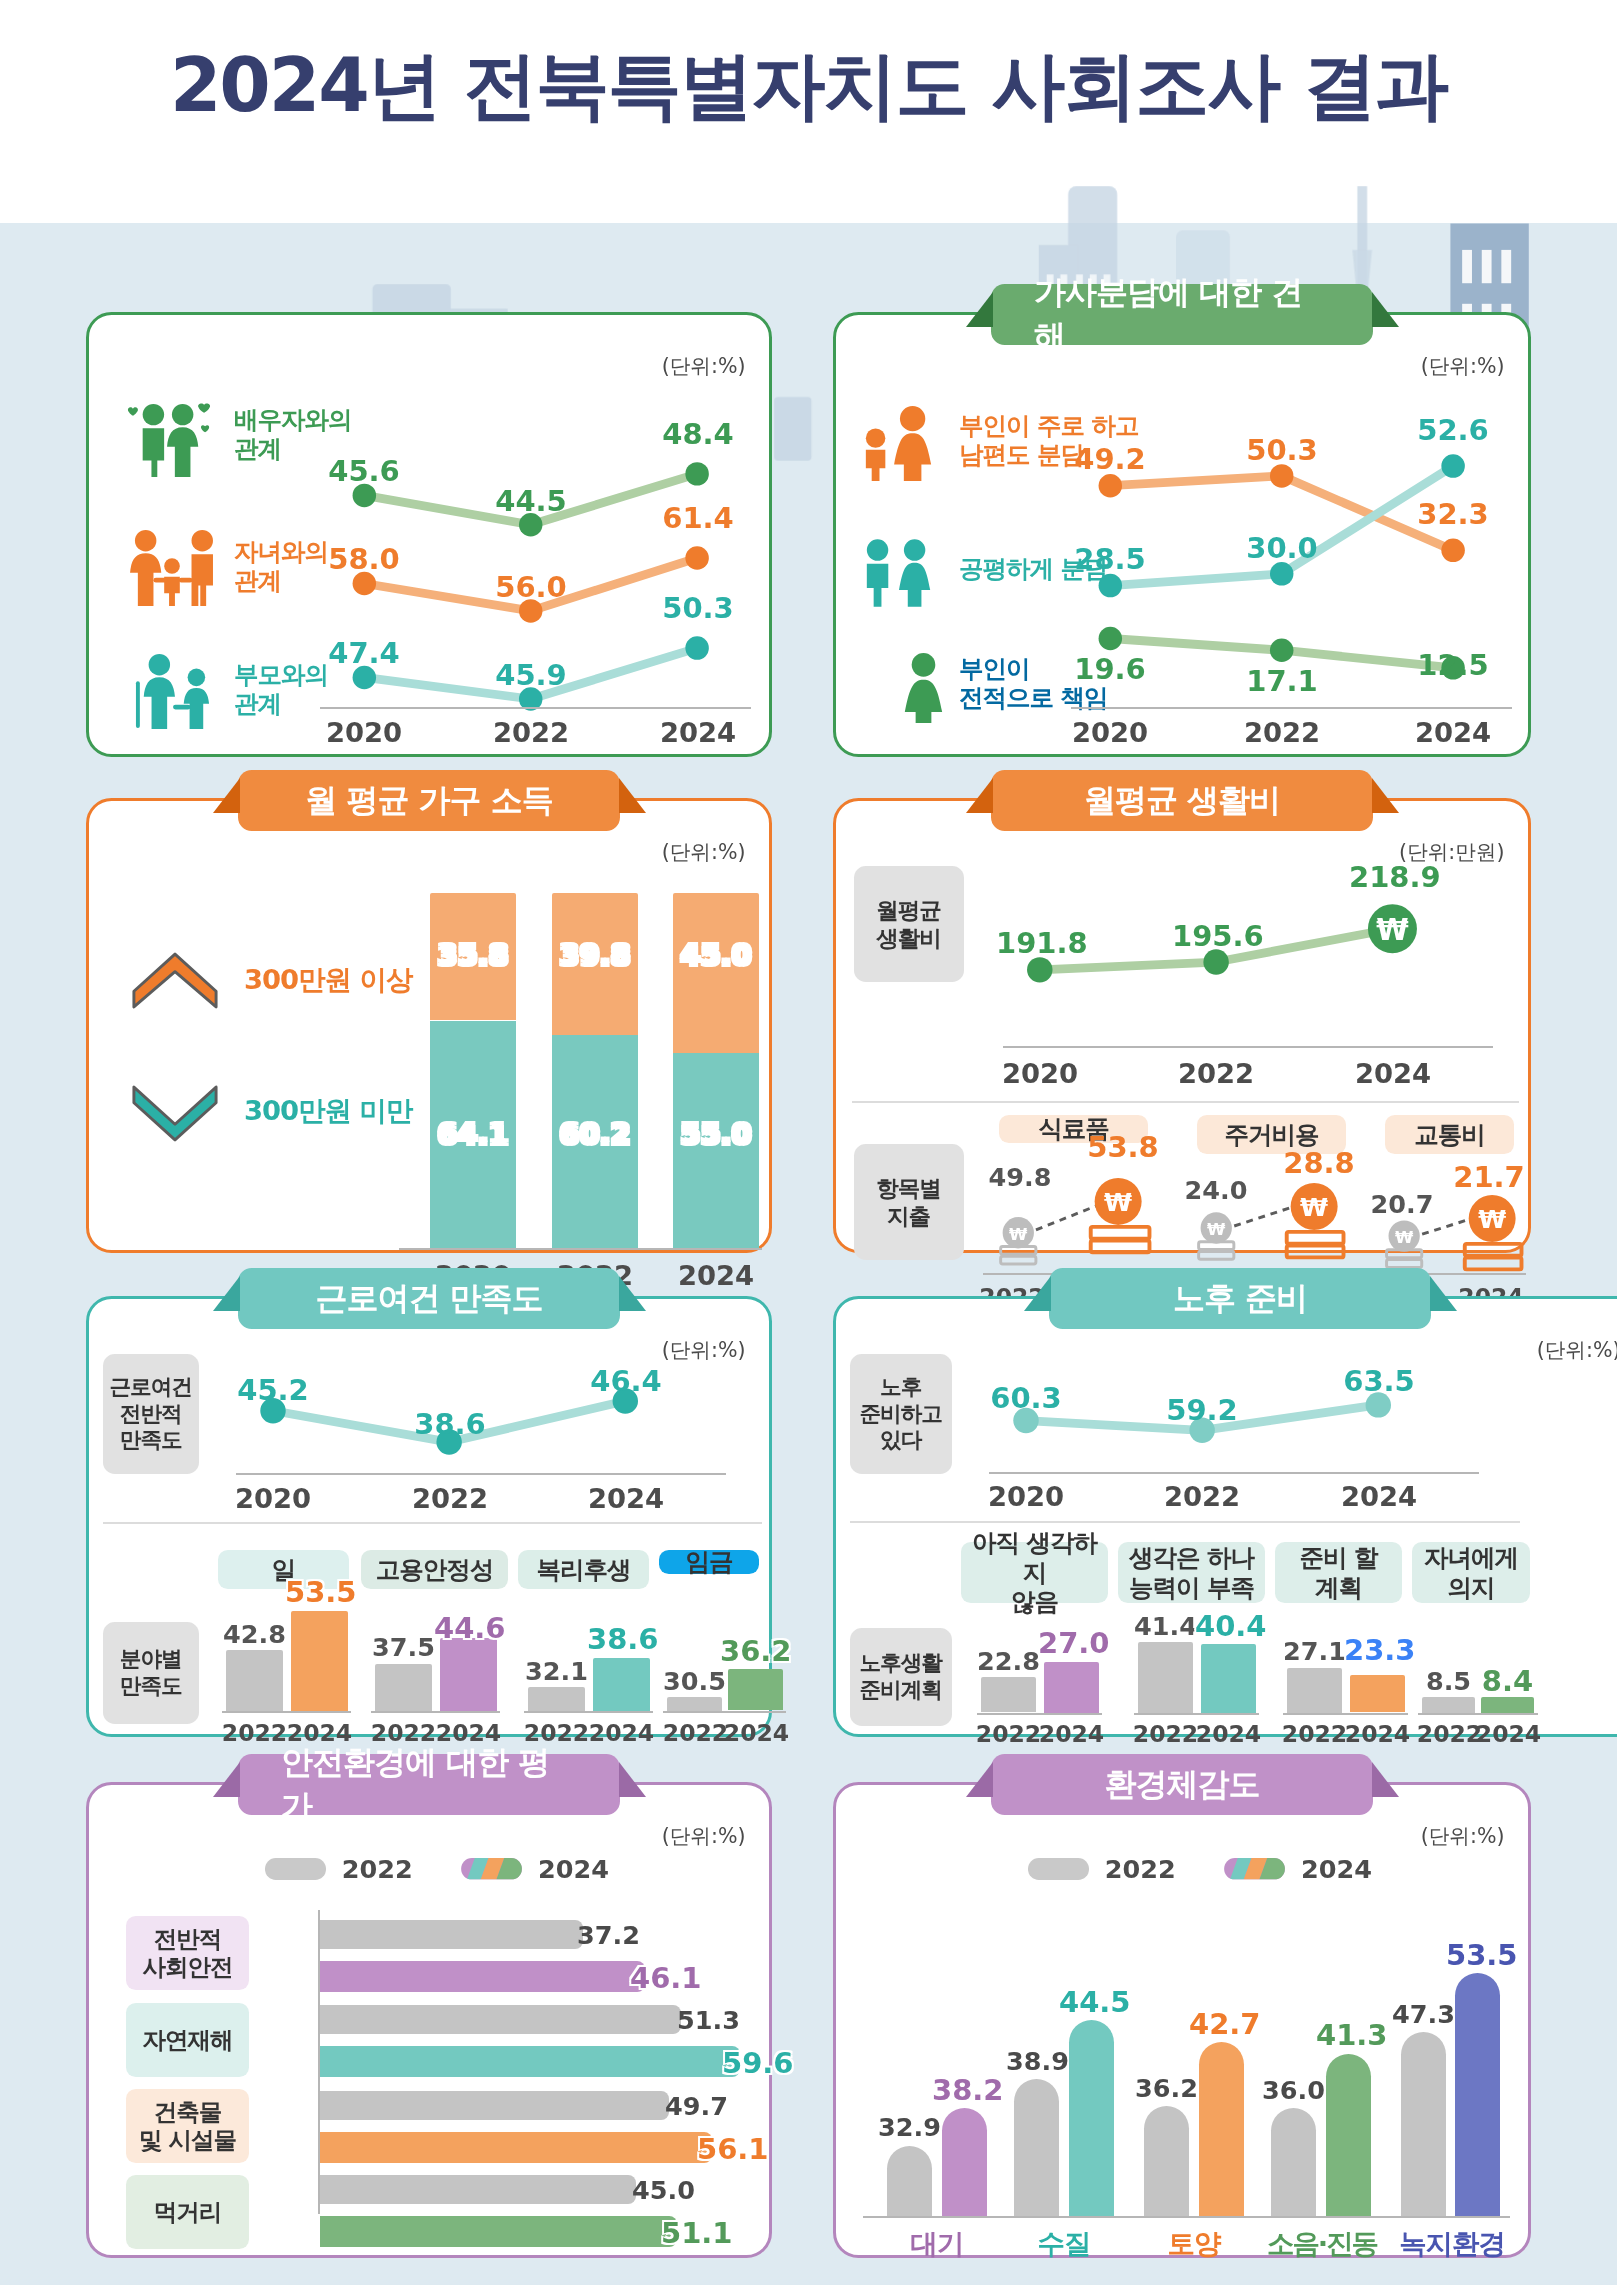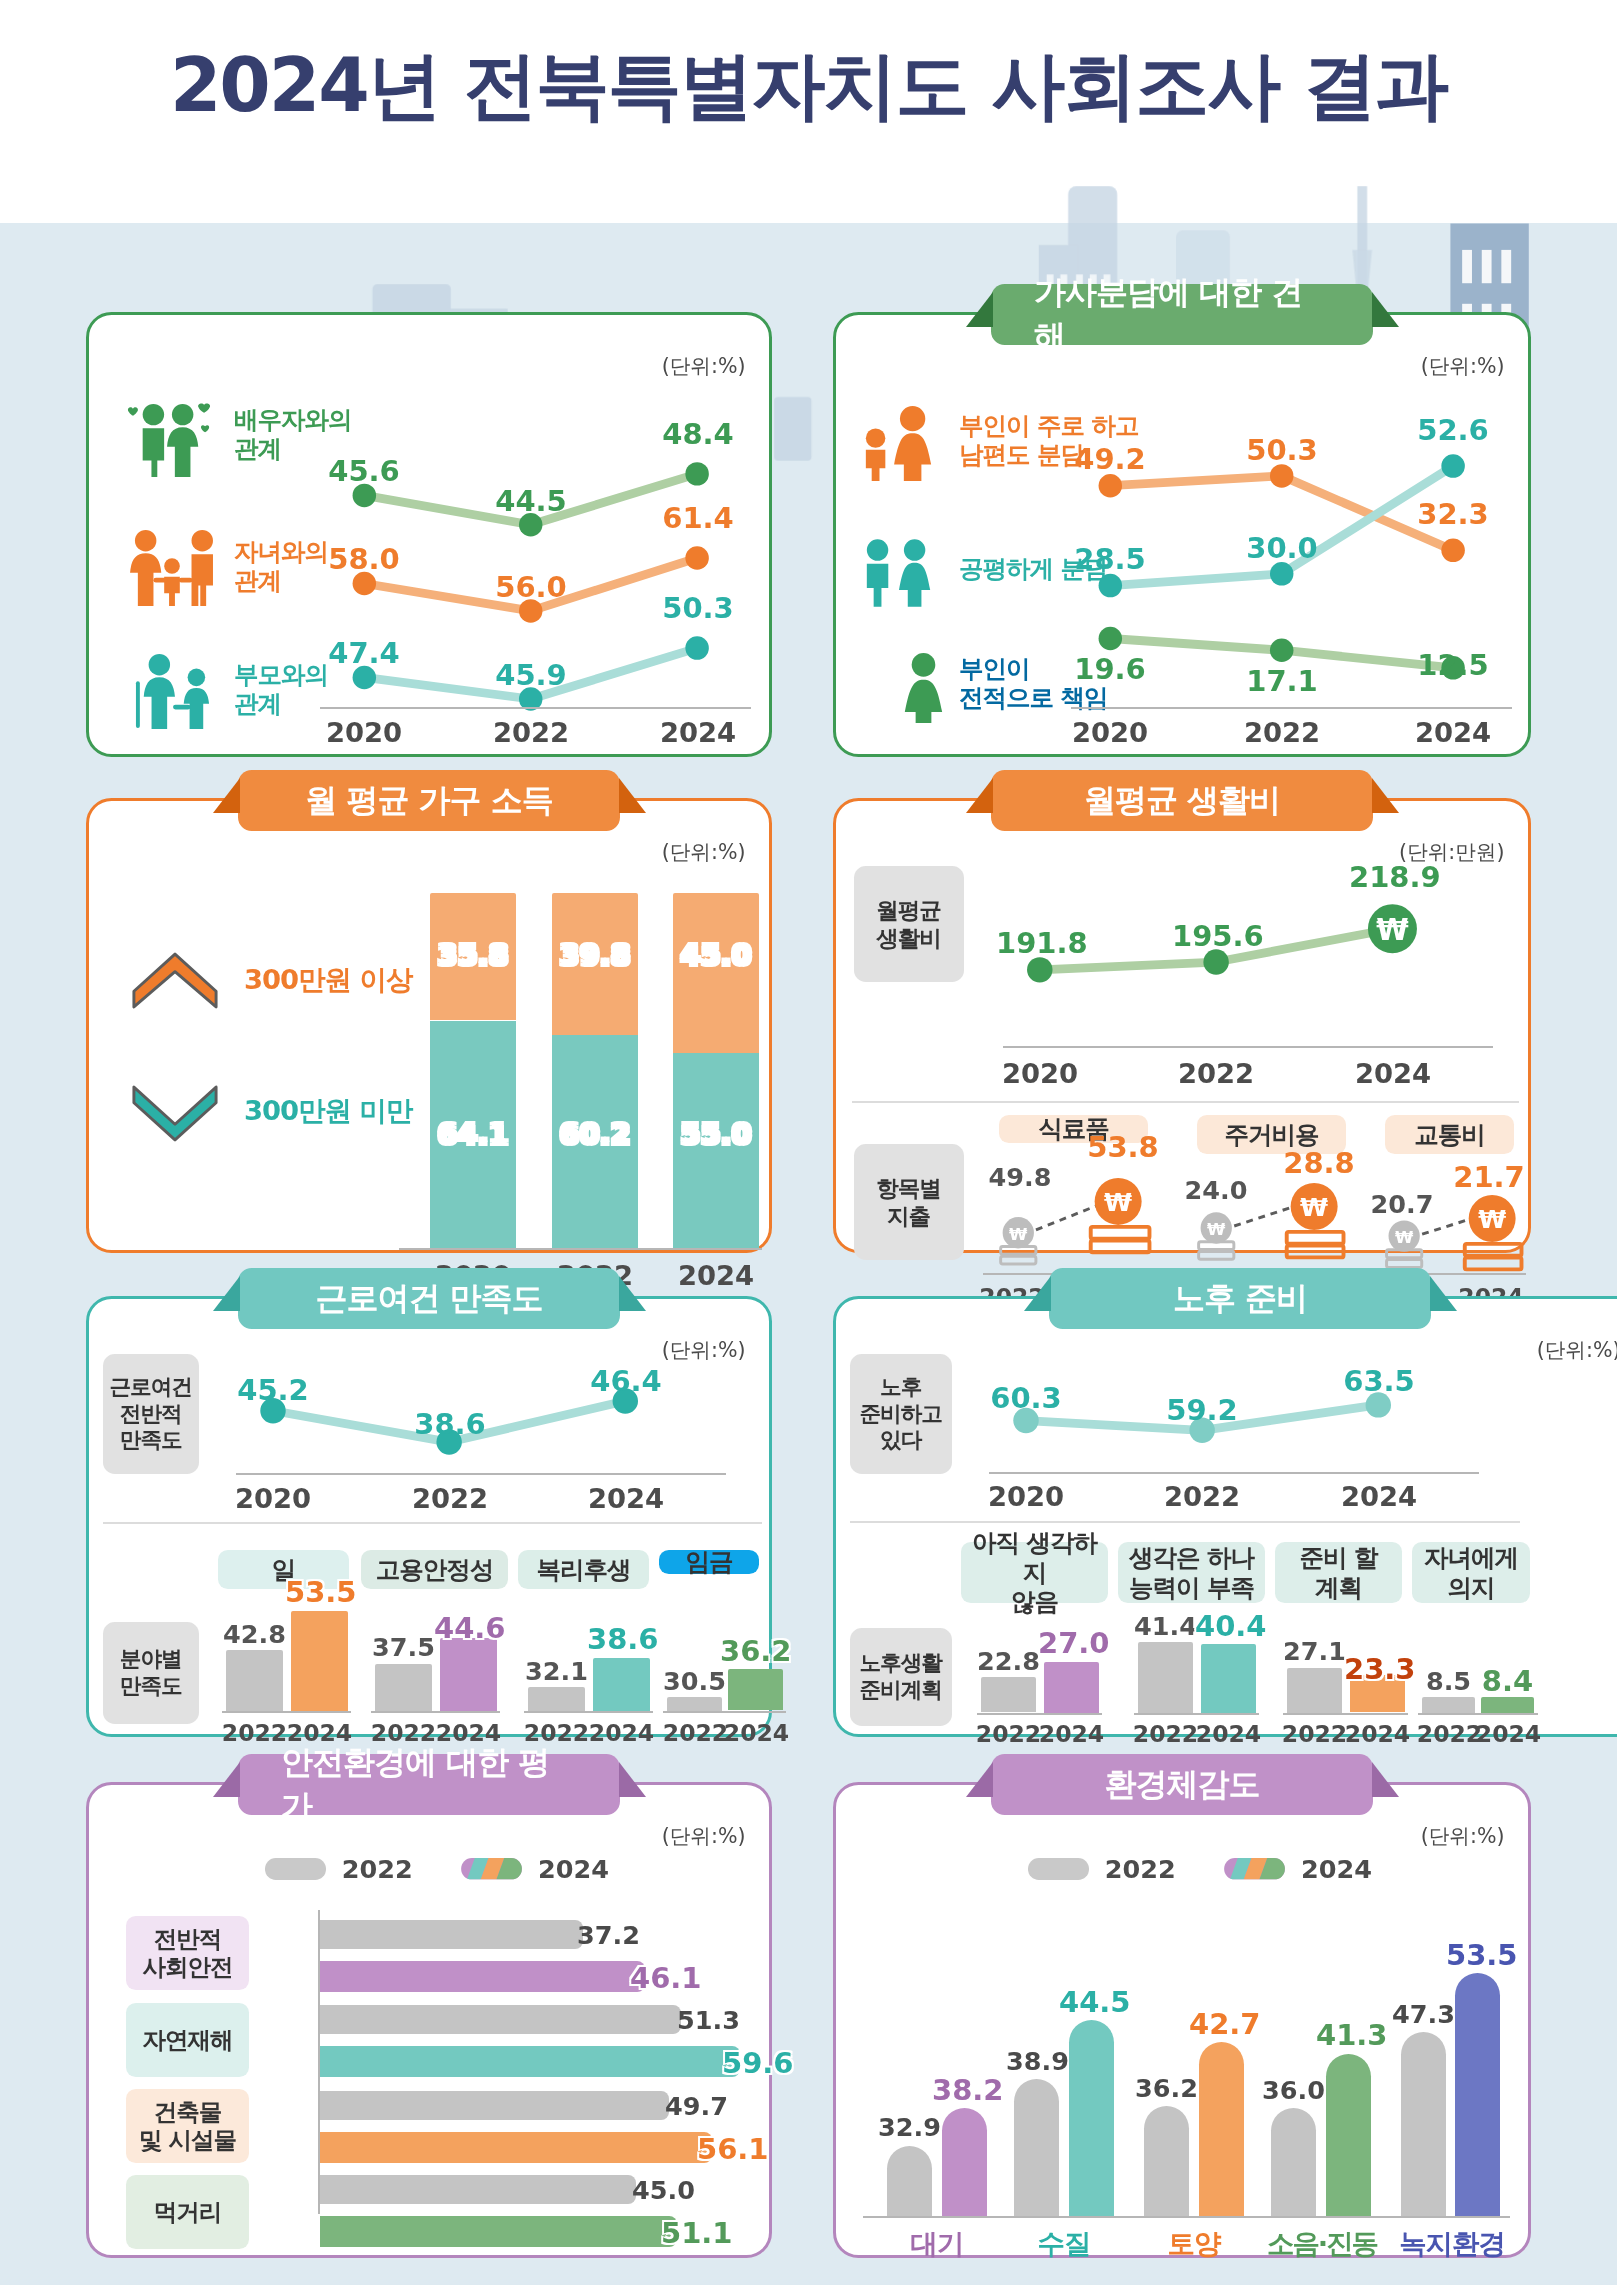--- a/index.html
+++ b/index.html
@@ -588,21 +588,21 @@
   <div class="val out" style="position:absolute;left:202px;top:327px;width:67px;color:#a06bab;">27.0</div>
 
   <div class="bar" style="left:302px;top:343px;width:55px;height:71px;background:#c4c4c4;"></div>
   <div class="bar" style="left:365px;top:345px;width:55px;height:69px;background:#73c9c0;"></div>
   <div class="val sm" style="position:absolute;left:297px;top:312px;width:65px;color:#555;">41.4</div>
   <div class="val out" style="position:absolute;left:359px;top:310px;width:67px;color:#2bb0a6;">40.4</div>
 
   <div class="bar" style="left:451px;top:369px;width:55px;height:45px;background:#c4c4c4;"></div>
   <div class="bar" style="left:514px;top:376px;width:55px;height:37px;background:#f4a25e;"></div>
   <div class="val sm" style="position:absolute;left:446px;top:337px;width:65px;color:#555;">27.1</div>
-  <div class="val out" style="position:absolute;left:508px;top:353px;width:67px;color:#c2410c;">23.3</div>
+  <div class="val out" style="position:absolute;left:508px;top:334px;width:67px;color:#3b82f6;">23.3</div>
 
   <div class="bar" style="left:586px;top:398px;width:53px;height:15.7px;background:#c4c4c4;"></div>
   <div class="bar" style="left:645px;top:398px;width:53px;height:15.7px;background:#7cb57d;"></div>
   <div class="val sm" style="position:absolute;left:580px;top:367px;width:65px;color:#555;">8.5</div>
   <div class="val out" style="position:absolute;left:639px;top:365px;width:65px;color:#539a5a;">8.4</div>
 
   <div class="hline" style="left:141px;top:414px;width:125px;"></div>
   <div class="hline" style="left:298px;top:414px;width:125px;"></div>
   <div class="hline" style="left:447px;top:414px;width:125px;"></div>
   <div class="hline" style="left:582px;top:414px;width:120px;"></div>

